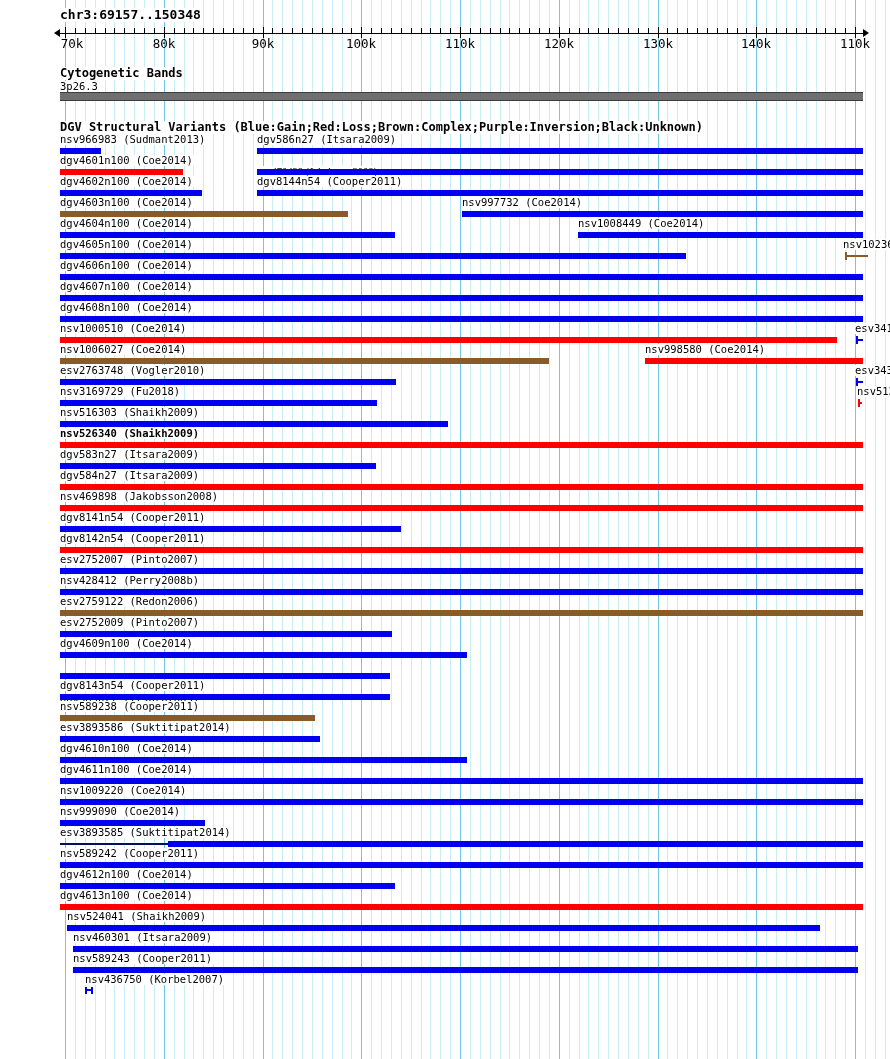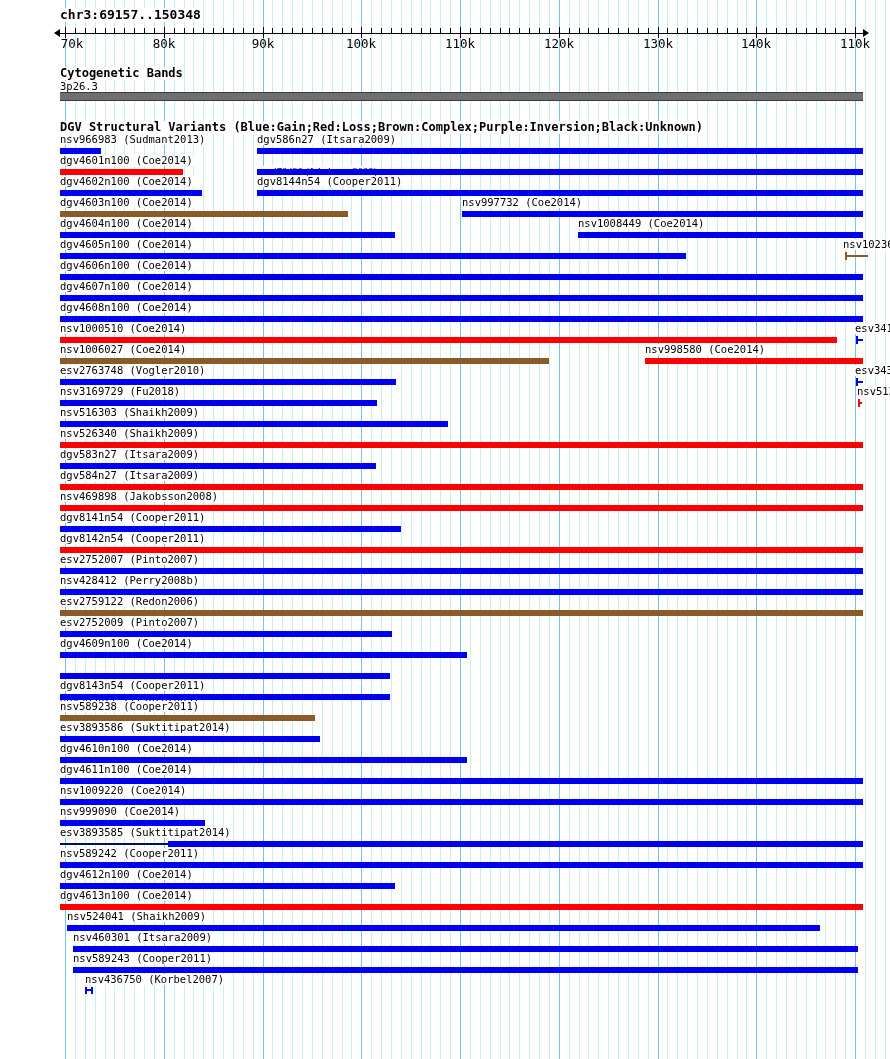--- a/index.html
+++ b/index.html
@@ -295,21 +295,21 @@
         <div class="bar" style="left: 60px; top: 400px; width: 317px; background: rgb(0, 0, 238);"></div>
         <div class="lbl" style="left: 857px; top: 386px;">nsv513</div>
         <div class="vtick" style="left: 858px; top: 399px; height: 8px; background: rgb(254, 0, 0);"></div>
         <div class="hline" style="left: 858px; top: 402px; width: 4px; background: rgb(254, 0, 0);"></div>
       </div>
       <div>
         <div class="lbl" style="left: 60px; top: 407px;">nsv516303 (Shaikh2009)</div>
         <div class="bar" style="left: 60px; top: 421px; width: 388px; background: rgb(0, 0, 238);"></div>
       </div>
       <div>
-        <div class="lbl" style="left: 60px; top: 428px;">nsv526340 (Shaikh2009)</div>
+        <div class="lbl" style="left: 60px; top: 428px; font-weight: bold;">nsv526340 (Shaikh2009)</div>
         <div class="bar" style="left: 60px; top: 442px; width: 803px; background: rgb(254, 0, 0);"></div>
       </div>
       <div>
         <div class="lbl" style="left: 60px; top: 449px;">dgv583n27 (Itsara2009)</div>
         <div class="bar" style="left: 60px; top: 463px; width: 316px; background: rgb(0, 0, 238);"></div>
       </div>
       <div>
         <div class="lbl" style="left: 60px; top: 470px;">dgv584n27 (Itsara2009)</div>
         <div class="bar" style="left: 60px; top: 484px; width: 803px; background: rgb(254, 0, 0);"></div>
       </div>

